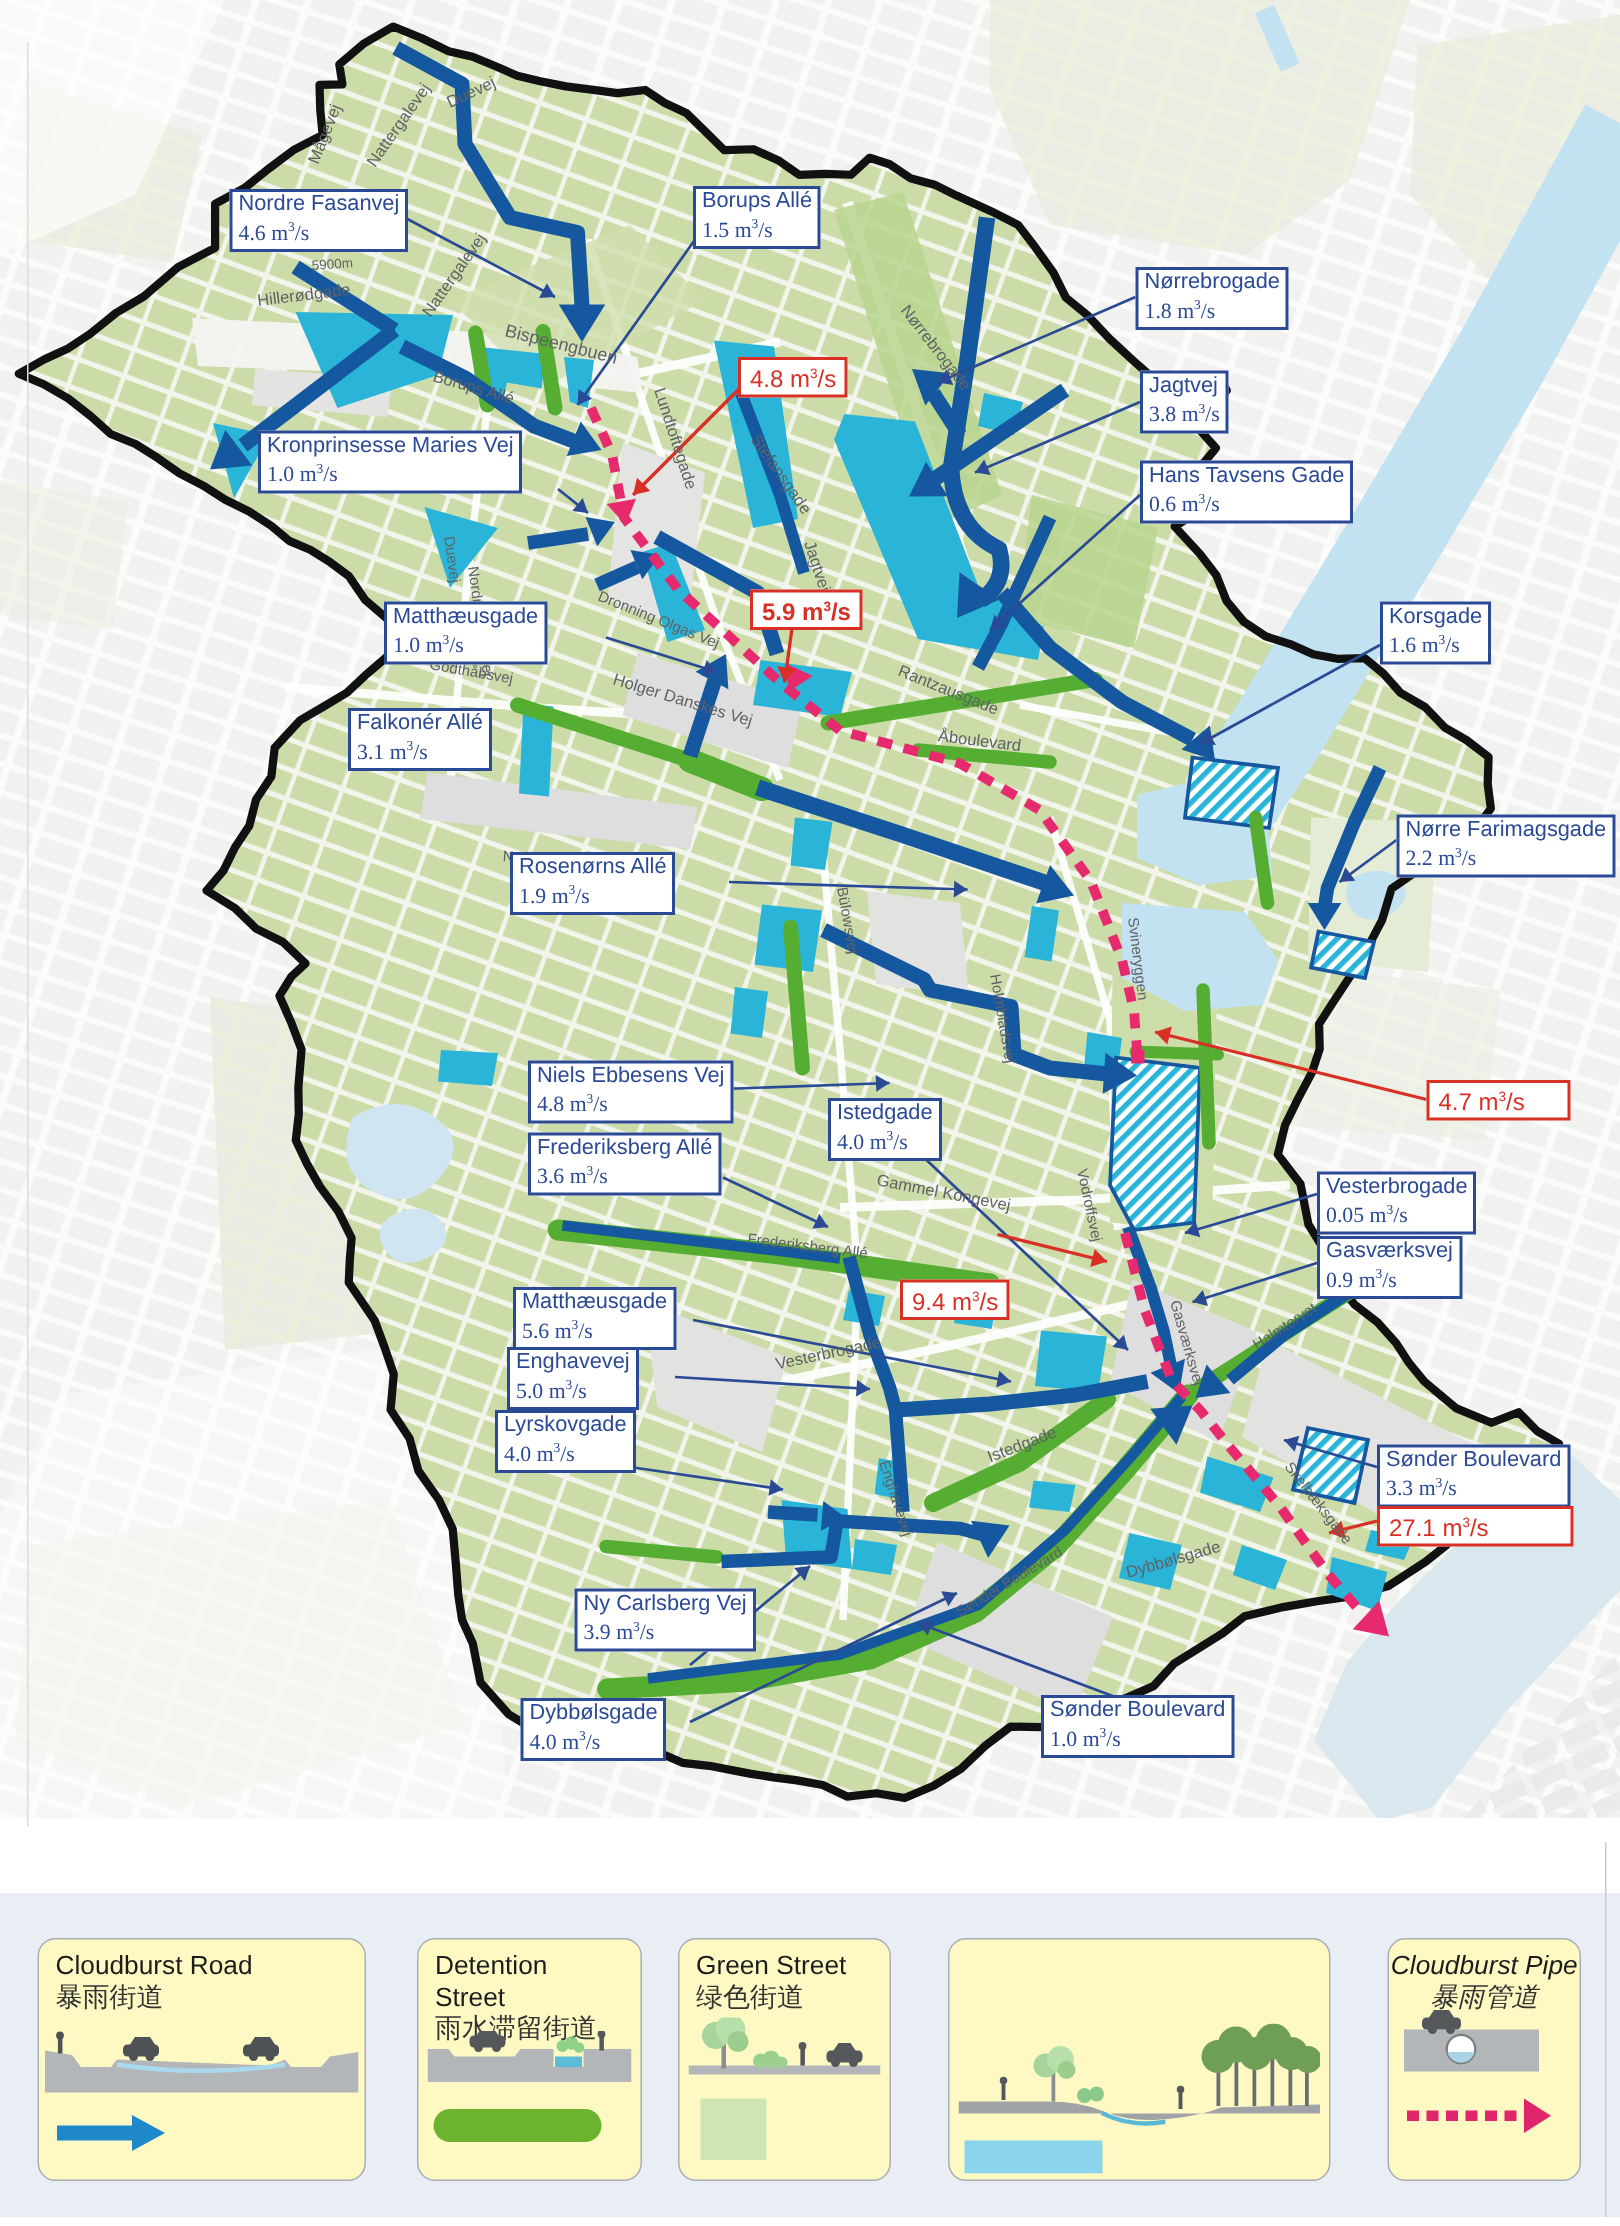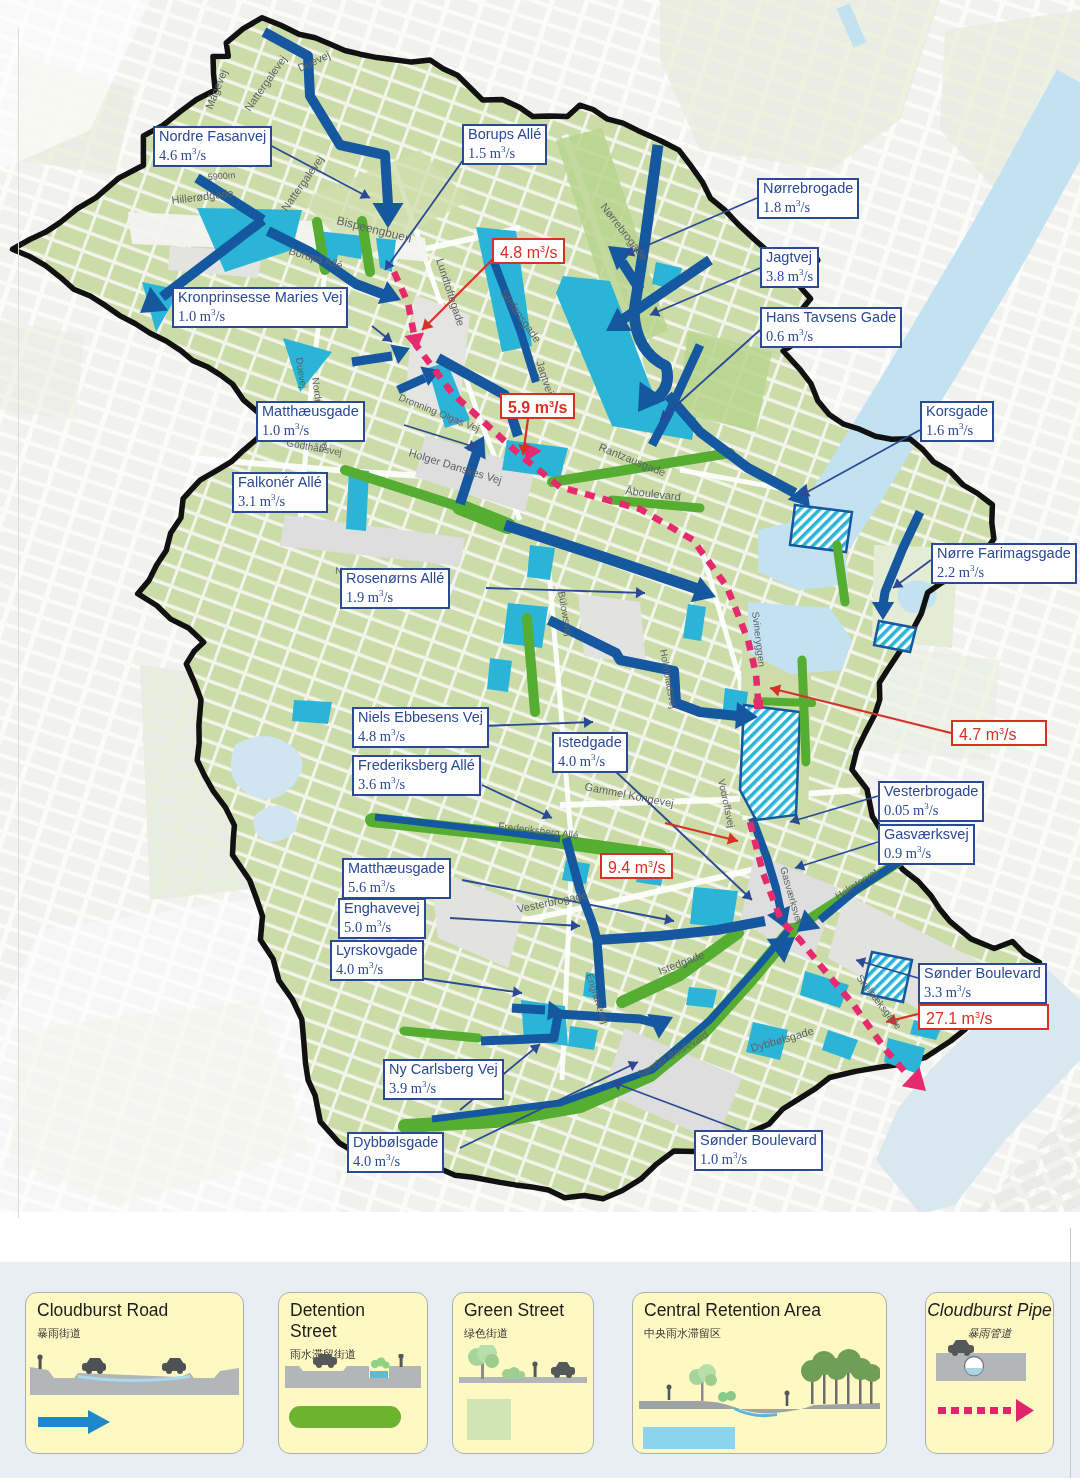--- a/index.html
+++ b/index.html
@@ -6,21 +6,21 @@
  font-family:"Liberation Sans", sans-serif;}
 .lb{position:absolute;background:#ffffff;border:2px solid #2b4a95;color:#2b4a95;
  font-size:14.5px;line-height:15px;padding:1px 4px 2px 4px;white-space:nowrap;z-index:5;}
 .lb .r2{text-align:left;font-family:Liberation Serif, serif;}
 .rb{position:absolute;background:#ffffff;border:2px solid #d93025;color:#d93025;
  font-size:16px;line-height:18px;padding:0px 6px;white-space:nowrap;z-index:5;}
 sup{font-size:9px;}
 .legendband{position:absolute;left:0;top:1262px;width:1080px;height:216px;background:#e9eef4;}
 .lgbox{position:absolute;background:#fef9c3;border:1.3px solid #a9aeb4;border-radius:12px;z-index:6;}
 .lgt{position:absolute;left:11px;top:7px;font-size:17.5px;color:#1c1c1c;line-height:21px;}
-.lgc{font-size:11px;color:#333;line-height:17px;}
+.lgc{font-size:18px;color:#333;line-height:17px;}
 
 </style></head><body>
 <svg width="1080" height="1220" viewBox="0 0 1080 1220" style="position:absolute;left:0;top:0">
 <defs>
 <pattern id="pgray" width="33" height="18" patternUnits="userSpaceOnUse" patternTransform="rotate(18)">
  <rect x="0" y="0" width="28" height="14" fill="#e9e9e8"></rect>
 </pattern>
 <pattern id="pgray2" width="30" height="17" patternUnits="userSpaceOnUse" patternTransform="rotate(-24)">
  <rect x="0" y="0" width="24" height="11" fill="#e9e9e8"></rect>
 </pattern>
@@ -439,21 +439,20 @@
 <g fill="#55585a">
         <rect x="92" y="22" width="24" height="8" rx="3"></rect>
         <path d="M96,23 L100,17 L108,17 L112,23 Z"></path>
         <circle cx="98" cy="30" r="3"></circle>
         <circle cx="110" cy="30" r="3"></circle>
       </g>
 <rect x="8" y="54" width="44" height="41" fill="#cfe5b3"></rect>
 </svg>
   </div>
 <div class="lgbox" style="left:632px;top:1292px;width:253px;height:160px;">
-    <div class="lgt">Central Retention Area<br><span class="lgc">中央雨水滞留区</span></div>
     <svg width="241" height="100" style="position:absolute;left:6px;top:56px" viewBox="0 0 241 100">
 <path d="M0,52 L60,52 Q80,52 95,58 Q115,66 135,64 Q160,62 175,56 L241,54 L241,60 L0,60 Z" fill="#9fa3a5"></path>
 <path d="M95,58 Q115,68 138,64 L138,67 Q115,71 95,61 Z" fill="#59b8d8"></path>
 <g>
         <rect x="62" y="32" width="2.5" height="20" fill="#8a8d8f"></rect>
         <circle cx="58" cy="28" r="8" fill="#a6d49a"></circle>
         <circle cx="68" cy="24" r="9" fill="#b7dfa9"></circle>
         <circle cx="72" cy="31" r="6" fill="#9ccc8e"></circle>
       </g>
 <g fill="#8bc98b">

